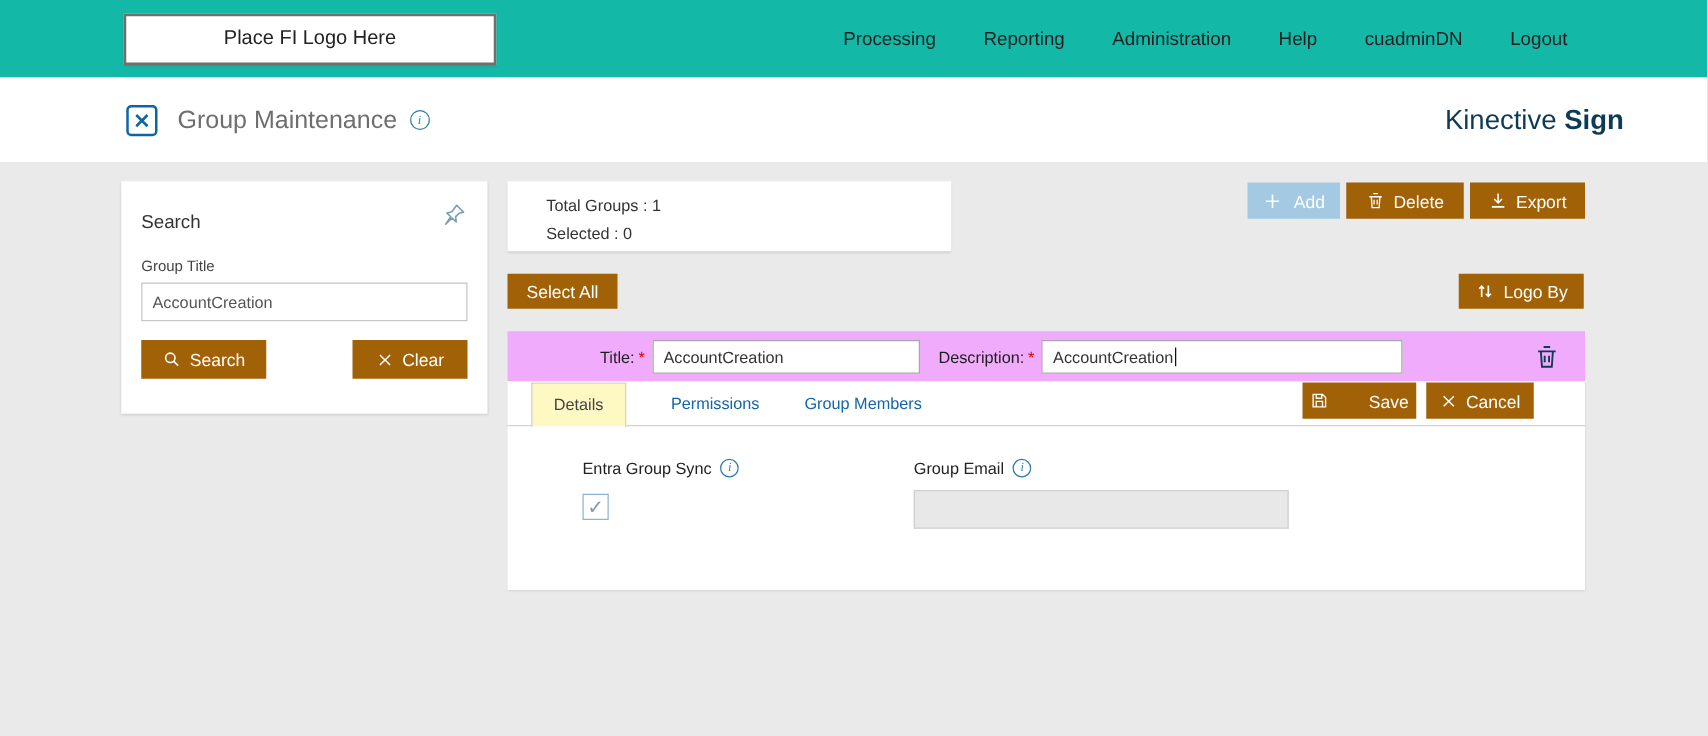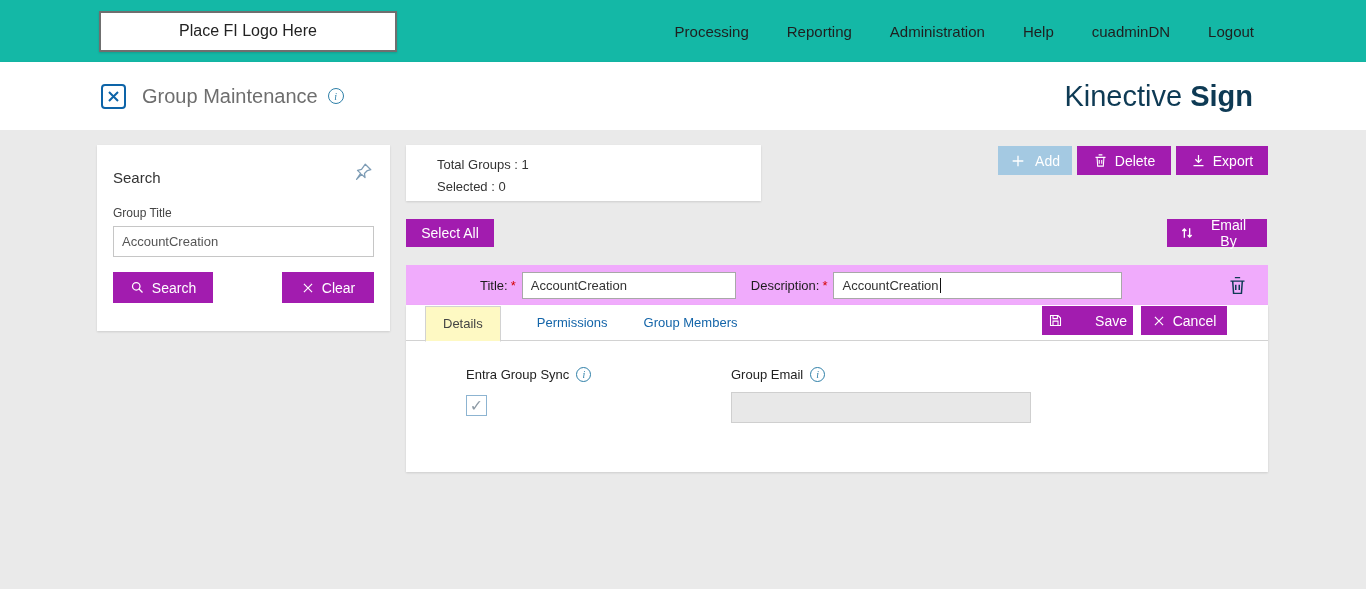--- a/index.html
+++ b/index.html
@@ -27,21 +27,21 @@
     box-shadow:0 1px 3px rgba(0,0,0,.12);
   }
   .page-icon { margin-left:100px; width:27px; height:27px; }
   .page-title { margin-left:15px; font-size:20px; color:#6e6e6e; }
   .info-icon {
     display:inline-flex; align-items:center; justify-content:center;
     width:16px; height:16px; border:1px solid #2e7fa8; border-radius:50%;
     color:#2e7fa8; font-size:10px; font-style:italic; font-family:"Liberation Serif", serif;
     margin-left:10px; flex:0 0 auto;
   }
-  .brand { margin-left:auto; margin-right:113px; font-size:29px; color:#0e3a54; }
+  .brand { margin-left:auto; margin-right:67px; font-size:22px; color:#0e3a54; }
   .brand b { font-weight:bold; }
 
   
   .main { position:absolute; top:130px; left:0; width:1366px; height:459px; background:#eaeaea; }
 
   .card { background:#ffffff; box-shadow:0 1px 2px rgba(0,0,0,.12); }
 
   
   .search-panel { position:absolute; left:97px; top:15px; width:293px; height:186px; padding:16px; }
   .search-head { display:flex; align-items:flex-start; justify-content:space-between; }
@@ -51,21 +51,21 @@
   .text-input {
     width:100%; height:31px; margin-top:6px; border:1px solid #c6c6c6;
     padding:0 8px; font-size:13px; color:#555; font-family:"Liberation Sans", sans-serif;
     background:#fff;
   }
   .search-btn-row { display:flex; justify-content:space-between; margin-top:15px; }
 
   
   .btn {
     display:inline-flex; align-items:center; justify-content:center; gap:7px;
-    background:#a21caf; color:#ffffff; border:none; font-size:14px;
+    background:#a16207; color:#ffffff; border:none; font-size:14px;
     font-family:"Liberation Sans", sans-serif; cursor:pointer; padding:0 12px;
   }
   .btn svg { flex:0 0 auto; }
   .btn.disabled { background:#a4c9e2; cursor:default; }
 
   
   .summary-box { position:absolute; left:406px; top:15px; width:355px; height:56px; padding:9px 0 0 31px; }
   .summary-line { font-size:13px; color:#333; line-height:22px; }
 
   
@@ -212,21 +212,21 @@
       </button>
     </div>
 
     <button class="btn select-all">
       <span>Select All</span>
     </button>
     <button class="btn sort-by">
       <svg width="16" height="16" viewBox="0 0 24 24">
         <path d="M8 19 V6 M5 9 L8 6 L11 9 M16 5 V18 M13 15 L16 18 L19 15" stroke="#fff" stroke-width="2" fill="none"></path>
       </svg>
-      <span>Email By</span>
+      <span>Logo By</span>
     </button>
 
     <div class="group-row">
       <span class="row-label">
         <span>Title:</span><span class="req">*</span>
       </span>
       <input class="row-input title-inp" type="text" value="AccountCreation" style="">
       <span class="row-label desc">
         <span>Description:</span><span class="req">*</span>
       </span>

